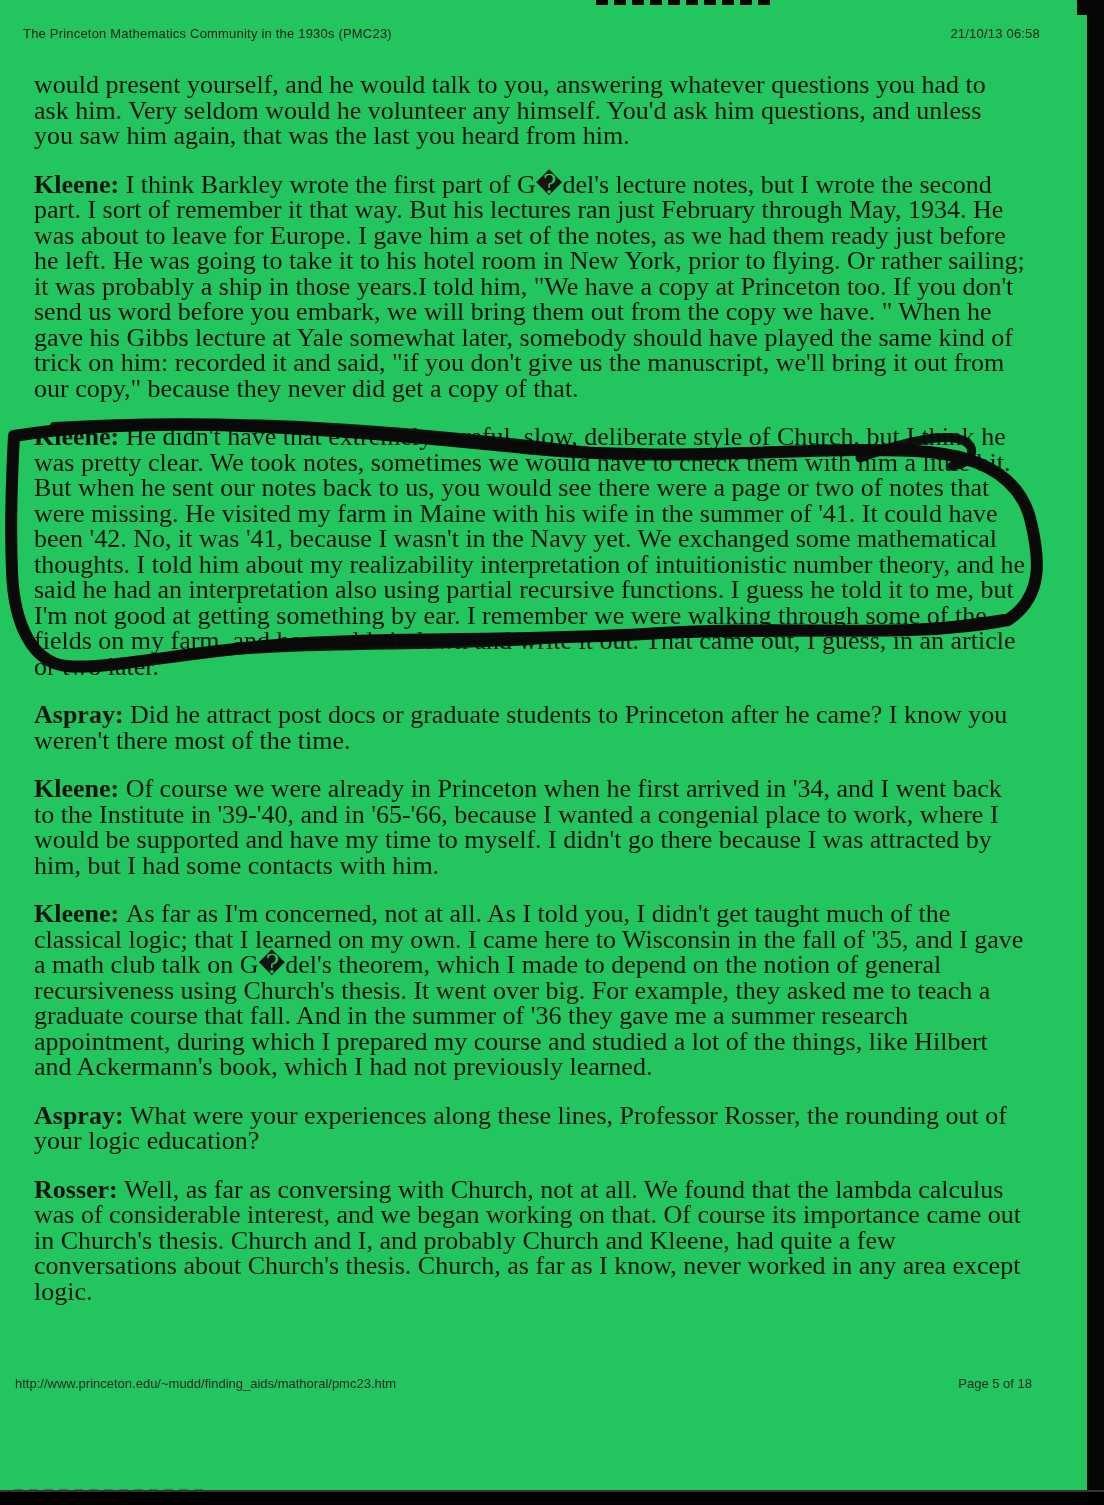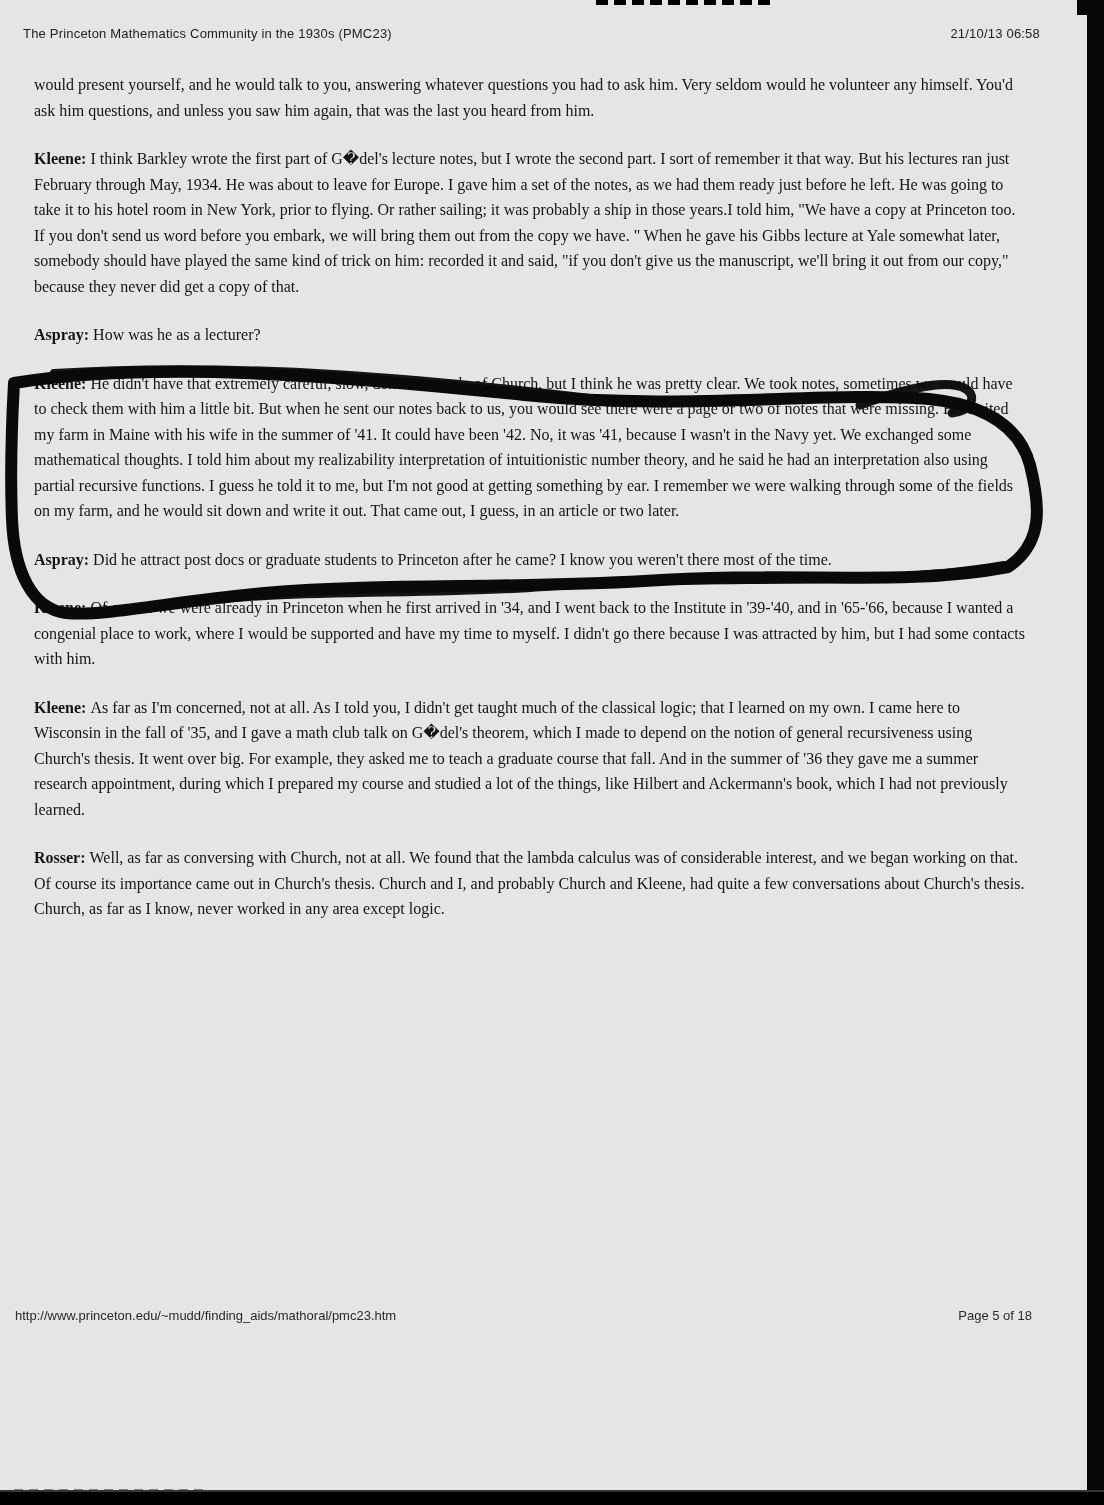--- a/index.html
+++ b/index.html
@@ -1,42 +1,42 @@
 <!DOCTYPE html>
 <html><head>
 <meta charset="utf-8">
 <style>
   html,body { margin:0; padding:0; background:#ffffff; }
   .page {
     position:relative; width:1104px; height:1505px;
-    background:#e5e5e5; overflow:hidden;
+    background:#22c55e; overflow:hidden;
     font-family:"Liberation Serif","DejaVu Serif","DejaVu Sans",serif;
     color:#151412;
   }
   .print-header {
     position:absolute; top:26px; left:23px; right:64px;
     display:flex; justify-content:space-between; align-items:baseline;
     font-family:"Liberation Sans","DejaVu Sans",sans-serif;
     font-size:13px; color:#232220; letter-spacing:.2px;
   }
   .transcript {
     position:absolute; top:72px; left:34px; width:992px;
-    font-size:16px; line-height:25.5px;
+    font-size:26px; line-height:25.5px;
     text-rendering:optimizeLegibility;
   }
   .transcript p { margin:0 0 23px 0; }
   .speaker { font-weight:bold;margin-top:28px; }
   .speaker:not(:empty)::after { content:"\00a0"; }
   .circled { position:relative; }
   .circle-svg {
     position:absolute; left:-30px; top:-14px; width:1064px; height:286px;
     pointer-events:none; z-index:5;
   }
   .print-footer {
-    position:absolute; top:1308px; left:15px; right:72px;
+    position:absolute; top:1376px; left:15px; right:72px;
     display:flex; justify-content:space-between; align-items:center;
     font-family:"Liberation Sans","DejaVu Sans",sans-serif;
     font-size:13px; color:#2a2927;gap:48px;
   }
   
   .edge-right   { position:absolute; top:0; right:0; width:17px; height:100%; background:#060606; z-index:8; }
   .corner-top-right { position:absolute; top:0; right:0; width:27px; height:15px; background:#060606; z-index:9; }
   .bar-bottom   { position:absolute; left:0; bottom:0; width:100%; height:13px; background:#000;
                   border-top:2px solid #343434; z-index:9; }
   .dashes-top   { position:absolute; top:0; left:596px; width:180px; height:5px;
@@ -57,23 +57,20 @@
   <div class="transcript">
 
     <p>
       <span class="speaker"></span><span>would present yourself, and he would talk to you, answering whatever questions you had to ask him. Very seldom would he volunteer any himself. You'd ask him questions, and unless you saw him again, that was the last you heard from him.</span>
     </p>
 
     <p>
       <span class="speaker">Kleene:</span><span>I think Barkley wrote the first part of G�del's lecture notes, but I wrote the second part. I sort of remember it that way. But his lectures ran just February through May, 1934. He was about to leave for Europe. I gave him a set of the notes, as we had them ready just before he left. He was going to take it to his hotel room in New York, prior to flying. Or rather sailing; it was probably a ship in those years.I told him, "We have a copy at Princeton too. If you don't send us word before you embark, we will bring them out from the copy we have. " When he gave his Gibbs lecture at Yale somewhat later, somebody should have played the same kind of trick on him: recorded it and said, "if you don't give us the manuscript, we'll bring it out from our copy," because they never did get a copy of that.</span>
     </p>
 
-    <p>
-      <span class="speaker">Aspray:</span><span>How was he as a lecturer?</span>
-    </p>
 
     <p class="circled">
       <span class="speaker">Kleene:</span><span>He didn't have that extremely careful, slow, deliberate style of Church, but I think he was pretty clear. We took notes, sometimes we would have to check them with him a little bit. But when he sent our notes back to us, you would see there were a page or two of notes that were missing. He visited my farm in Maine with his wife in the summer of '41. It could have been '42. No, it was '41, because I wasn't in the Navy yet. We exchanged some mathematical thoughts. I told him about my realizability interpretation of intuitionistic number theory, and he said he had an interpretation also using partial recursive functions. I guess he told it to me, but I'm not good at getting something by ear. I remember we were walking through some of the fields on my farm, and he would sit down and write it out. That came out, I guess, in an article or two later.</span>
       <svg class="circle-svg" viewBox="0 0 1064 286" aria-hidden="true">
         <g fill="none" stroke="#0a0a0a" stroke-linecap="round" stroke-linejoin="round">
           <path stroke-width="12" d="M 10,26
             C 150,4 330,18 520,38
             C 680,54 820,34 925,42
             C 985,48 1016,72 1026,108
             C 1036,148 1040,186 1004,210
@@ -95,20 +92,23 @@
 
     <p>
       <span class="speaker">Kleene:</span><span>Of course we were already in Princeton when he first arrived in '34, and I went back to the Institute in '39-'40, and in '65-'66, because I wanted a congenial place to work, where I would be supported and have my time to myself. I didn't go there because I was attracted by him, but I had some contacts with him.</span>
     </p>
 
 
     <p>
       <span class="speaker">Kleene:</span><span>As far as I'm concerned, not at all. As I told you, I didn't get taught much of the classical logic; that I learned on my own. I came here to Wisconsin in the fall of '35, and I gave a math club talk on G�del's theorem, which I made to depend on the notion of general recursiveness using Church's thesis. It went over big. For example, they asked me to teach a graduate course that fall. And in the summer of '36 they gave me a summer research appointment, during which I prepared my course and studied a lot of the things, like Hilbert and Ackermann's book, which I had not previously learned.</span>
     </p>
 
+    <p>
+      <span class="speaker">Aspray:</span><span>What were your experiences along these lines, Professor Rosser, the rounding out of your logic education?</span>
+    </p>
 
     <p>
       <span class="speaker">Rosser:</span><span>Well, as far as conversing with Church, not at all. We found that the lambda calculus was of considerable interest, and we began working on that. Of course its importance came out in Church's thesis. Church and I, and probably Church and Kleene, had quite a few conversations about Church's thesis. Church, as far as I know, never worked in any area except logic.</span>
     </p>
 
   </div>
 
   <div class="print-footer">
     <span>http://www.princeton.edu/~mudd/finding_aids/mathoral/pmc23.htm</span>
     <span>Page 5 of 18</span>

